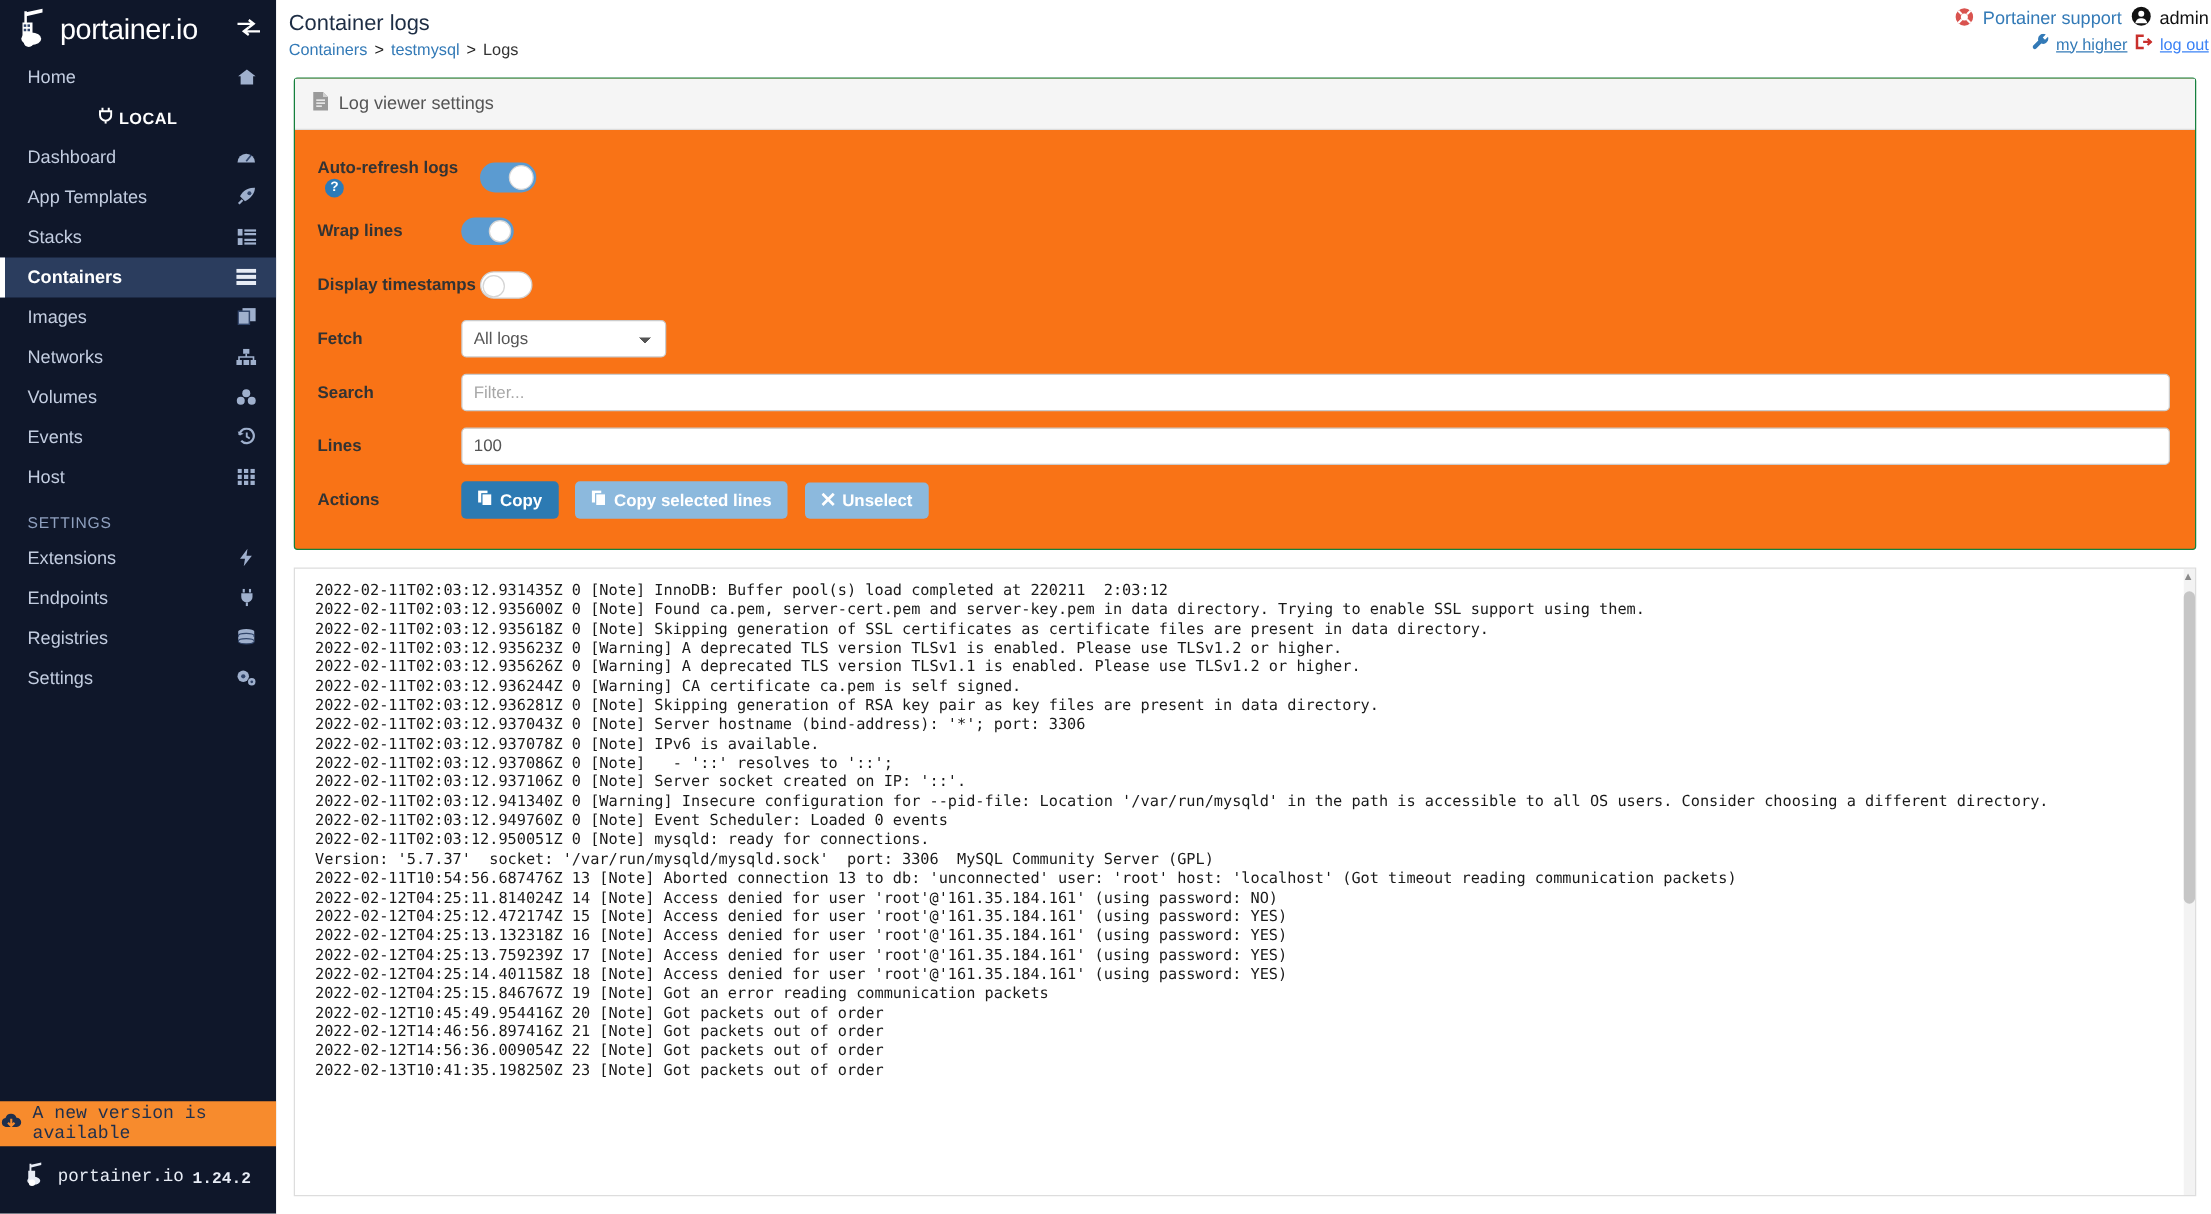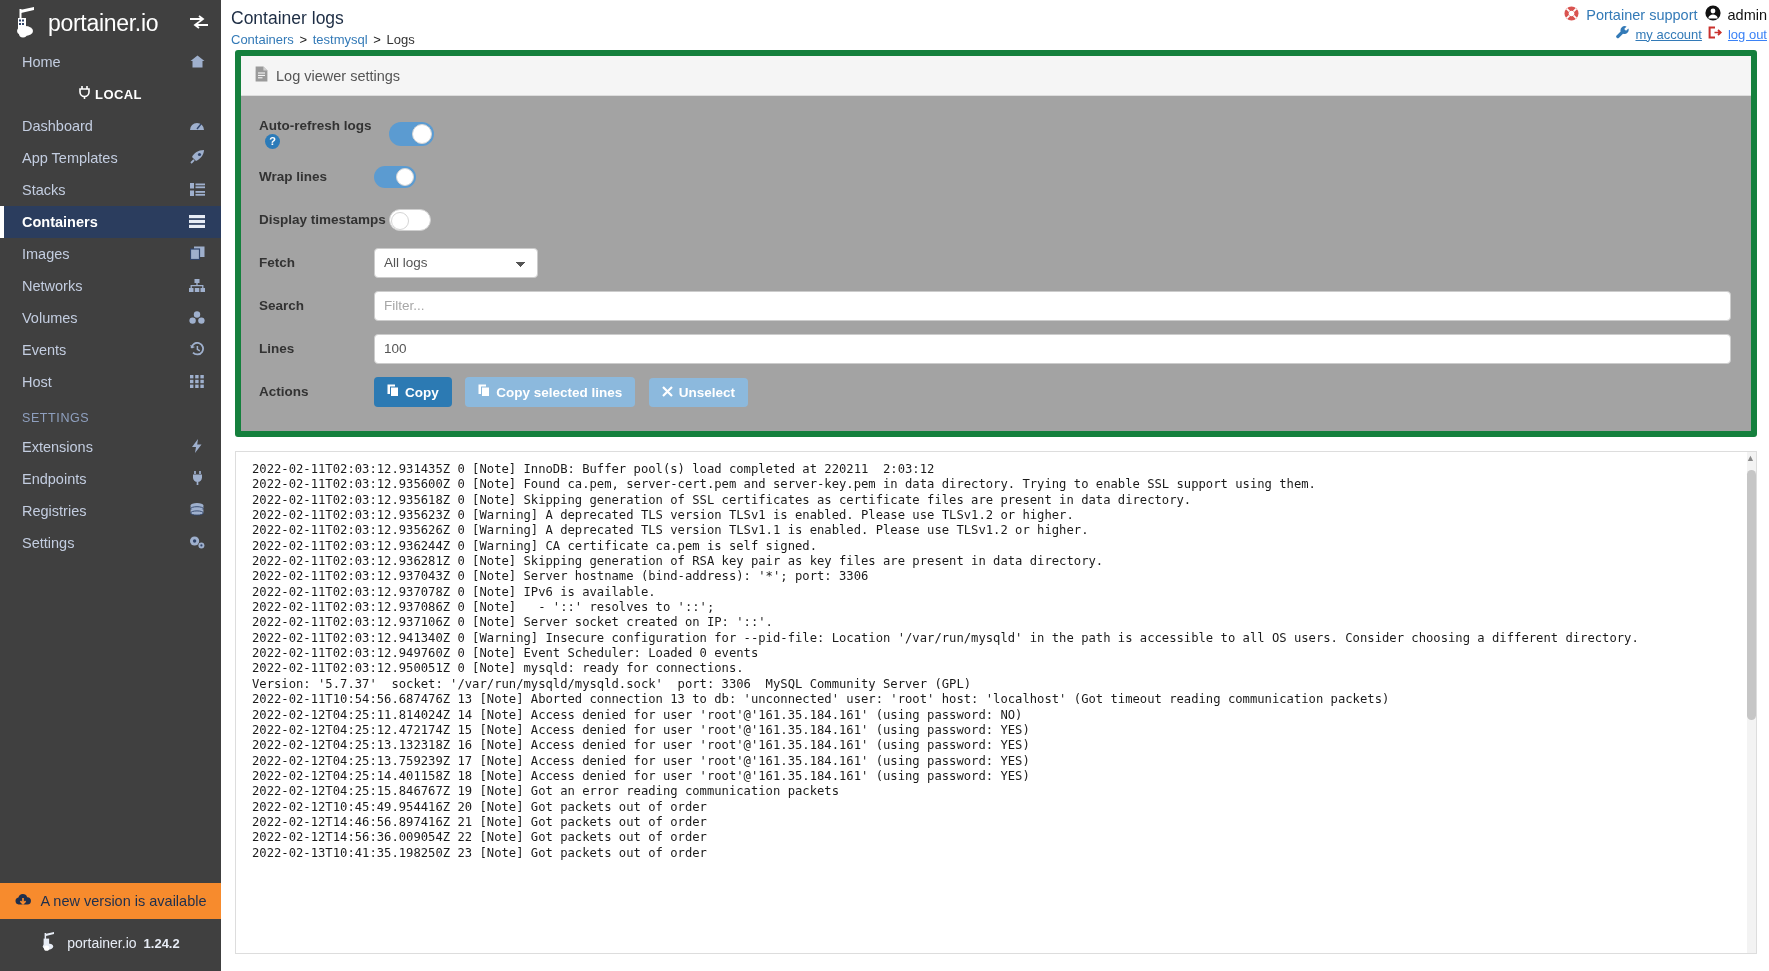--- a/index.html
+++ b/index.html
@@ -7,21 +7,21 @@
     width: 1769px; height: 971px;
     font-family: "Liberation Sans", sans-serif;
     background: #ffffff;
     overflow: hidden;
   }
   .app { display: flex; width: 1769px; height: 971px; }
 
   
   .sidebar {
     width: 221px; flex: 0 0 221px;
-    background: #404040;
+    background: #0f172a;
     color: #c9d2e3;
     display: flex; flex-direction: column;
     position: relative;
   }
   .brand {
     height: 46px; display: flex; align-items: center;
     padding: 0 12px 0 14px; gap: 4px;
   }
   .brand-logo { width: 30px; height: 34px; flex: 0 0 30px; position: relative; }
   .brand-name {
@@ -44,21 +44,21 @@
   .nav-item.active .nav-ico { color: #e7ecf5; }
 
   .local-badge {
     display: flex; align-items: center; justify-content: center; gap: 5px;
     height: 32px; font-size: 13px; font-weight: 700; color: #ffffff; letter-spacing: .4px;
   }
   .section-title {
     padding: 13px 14px 6px 22px; font-size: 12.5px; color: #8fa0bf; letter-spacing: .6px;
   }
 
-  .side-bottom { margin-top: auto; padding: 0 0 10px 0; }
+  .side-bottom { margin-top: auto; padding: 0 0 10px 0; font-family: Liberation Mono, monospace; }
   .update-banner {
     margin: 0 0 12px 0; background: #f78b2d; color: #1e2f4d;
     height: 36px; display: flex; align-items: center; justify-content: center;
     gap: 8px; font-size: 14.5px; font-weight: 400; cursor: pointer;
   }
   .side-footer {
     display: flex; align-items: center; justify-content: center; gap: 7px;
     font-size: 14px; color: #e7ecf5; padding-bottom: 6px;
   }
   .side-footer .ver { font-weight: 700; font-size: 13px; }
@@ -77,21 +77,21 @@
   .userbar .row1 { display: flex; align-items: center; justify-content: flex-end; gap: 7px; font-size: 14.5px; }
   .userbar .row2 { display: flex; align-items: center; justify-content: flex-end; gap: 6px; font-size: 13px; margin-top: 2px; }
   .support-link { color: #337ab7; text-decoration: none; }
   .admin-name { color: #111; }
   .acct-link { color: #337ab7; text-decoration: underline; }
   .logout-link { color: #3b82f6; text-decoration: underline; }
   .ico-red { color: #d9534f; }
 
   
   .panel {
-    margin: 2px 12px 0 14px; border: 6px solid #15803d; border-radius: 3px; background: #a3a3a3;
+    margin: 14px 12px 0 14px; border: 1px solid #15803d; border-radius: 3px; background: #f97316;
   }
   .panel-head {
     background: #f5f5f5; border-bottom: 1px solid #ddd;
     padding: 10px 14px; font-size: 14.5px; color: #555;
     display: flex; align-items: center; gap: 8px;
   }
   .panel-body { padding: 16px 18px 18px 18px; }
 
   .frow { display: flex; align-items: center; min-height: 43px; }
   .flabel { width: 115px; flex: 0 0 115px; font-size: 13.5px; font-weight: 700; color: #333; }
@@ -415,21 +415,21 @@
               </svg>
           </span>
           <span class="admin-name">admin</span>
         </div>
         <div class="row2">
           <span>
             <svg width="13" height="13" viewBox="0 0 13 13">
                 <path d="M12.4 2.4 L10 4.8 L8.2 3 L10.6 0.6 A4.2 4.2 0 0 0 4.6 5.4 L0.6 9.4 A1.7 1.7 0 0 0 3 11.8 L7 7.8 A4.2 4.2 0 0 0 12.4 2.4 Z" fill="#337ab7"></path>
               </svg>
           </span>
-          <a class="acct-link" href="#">my account</a>
+          <a class="acct-link" href="#">my higher</a>
           <span>
             <svg width="14" height="13" viewBox="0 0 14 13">
                 <path d="M0.6 0.6 H7 V2.6 H2.6 V10.4 H7 V12.4 H0.6 Z" fill="#c9302c"></path>
                 <path d="M6.5 6.5 H12.6 M10 4 L12.8 6.5 L10 9" stroke="#c9302c" stroke-width="1.7" fill="none"></path>
               </svg>
           </span>
           <a class="logout-link" href="#">log out</a>
         </div>
       </div>
     </div>

